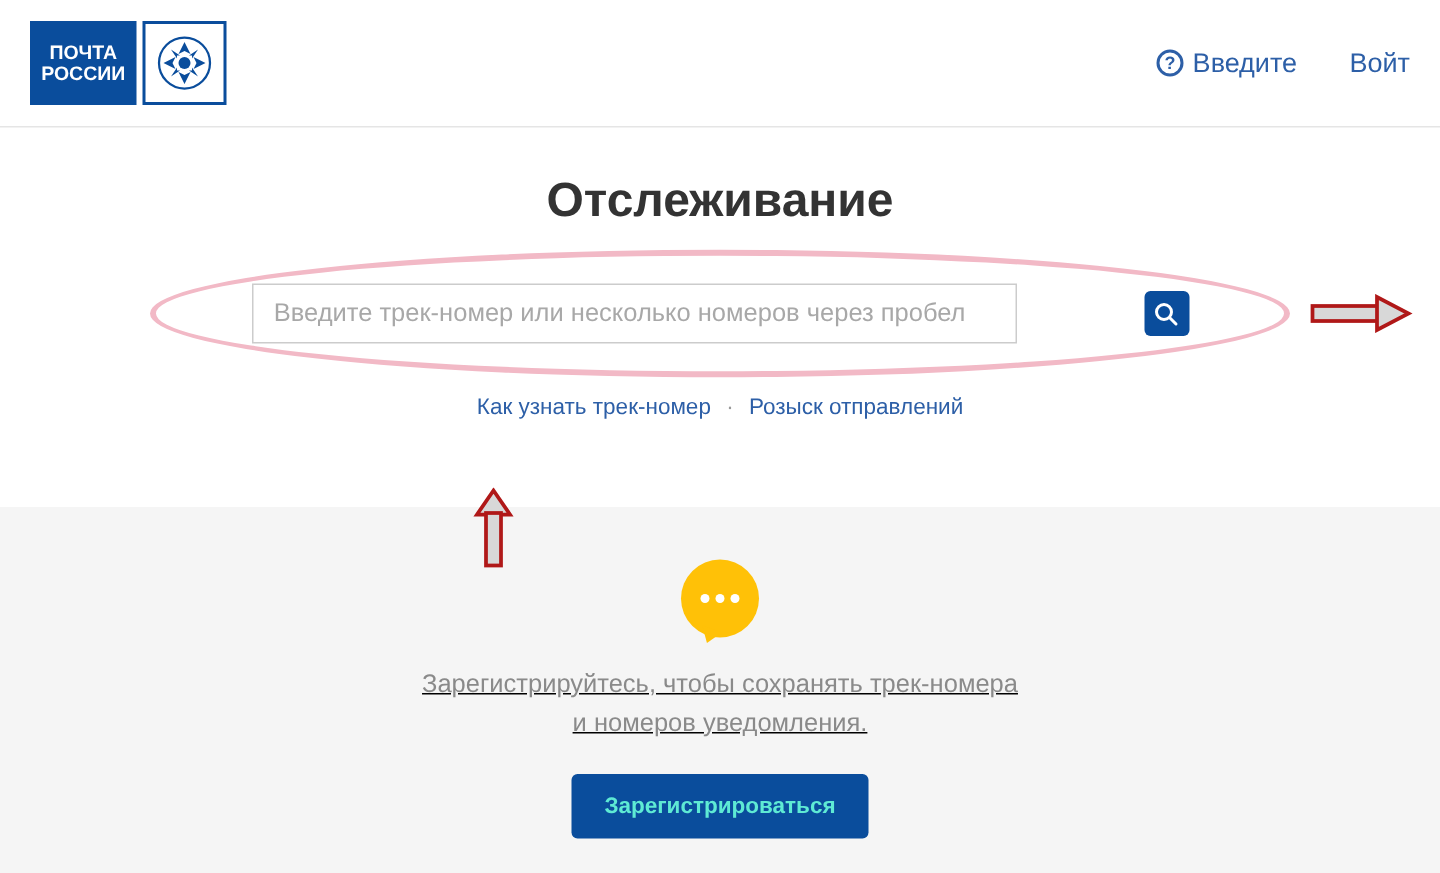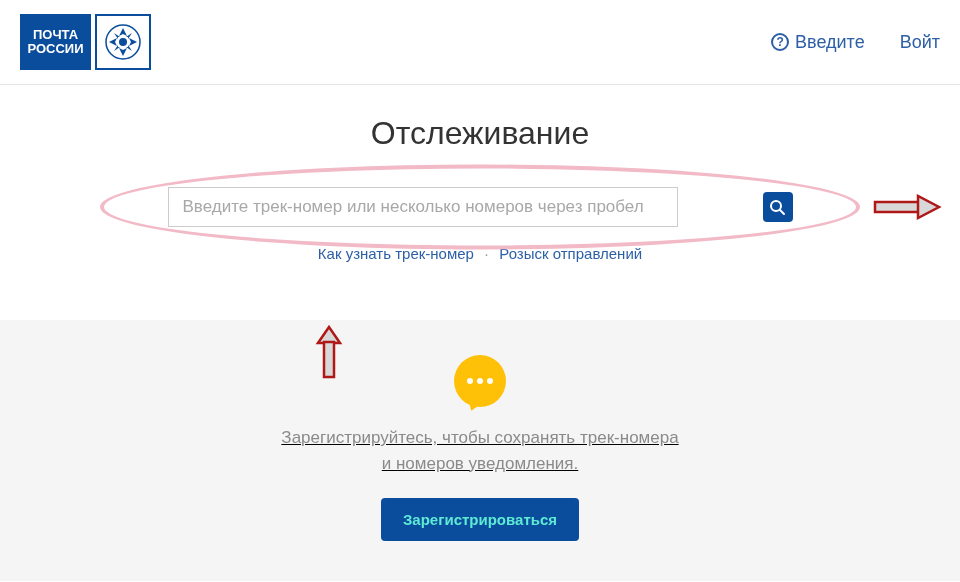--- a/index.html
+++ b/index.html
@@ -8,25 +8,25 @@
     .header { display: flex; align-items: center; justify-content: space-between; padding: 10px 20px; border-bottom: 1px solid #e5e5e5; background: #fff; height: 85px; }
     .logo-group { display: flex; gap: 4px; }
     .logo-text { background: #0a4d9c; color: #fff; padding: 8px 6px; font-size: 13px; font-weight: bold; line-height: 1.1; text-align: center; display: flex; flex-direction: column; justify-content: center; height: 56px; width: 71px; }
     .logo-emblem { border: 2px solid #0a4d9c; background: #fff; width: 56px; height: 56px; display: flex; align-items: center; justify-content: center; }
     .header-links { display: flex; align-items: center; gap: 35px; color: #2d5fa7; font-size: 18px; }
     .help-link { display: flex; align-items: center; gap: 6px; cursor: pointer; }
     .help-icon { width: 18px; height: 18px; border: 2px solid #2d5fa7; border-radius: 50%; display: flex; align-items: center; justify-content: center; font-size: 12px; font-weight: bold; }
     .login-link { cursor: pointer; text-align: right; }
     
     .main { text-align: center; padding-top: 30px; position: relative; }
-    .title { font-size: 32px; font-weight: 400; color: #333; margin-bottom: 35px; }
+    .title { font-size: 32px; font-weight: 700; color: #333; margin-bottom: 21px; }
     
     .search-wrap { position: relative; display: inline-block; }
     .ellipse { position: absolute; left: 50%; top: 50%; transform: translate(-50%, -50%); width: 760px; height: 85px; border: 4px solid #f2b9c6; border-radius: 50%; pointer-events: none; z-index: 0; }
-    .search-row { position: relative; display: flex; align-items: center; z-index: 1; width: 625px; margin: 0 auto; }
+    .search-row { position: relative; display: flex; align-items: center; z-index: 1; width: 625px; margin: 16px auto; }
     .search-input { flex: 1; border: 1px solid #ccc; padding: 10px 14px; font-size: 17px; color: #999; background: #fff; height: 40px; }
     .search-input::placeholder { color: #a8a8a8; }
     .search-btn { width: 30px; height: 30px; background: #0a4d9c; border-radius: 4px; display: flex; align-items: center; justify-content: center; cursor: pointer; margin-left: 85px; flex-shrink: 0; }
     
     .arrow-right { position: absolute; left: 705px; top: 50%; transform: translateY(-50%); z-index: 2; pointer-events: none; }
     
     .sub-links { margin-top: 18px; font-size: 15px; color: #2d5fa7; text-align: center; }
     .sub-links .link { cursor: pointer; }
     .sub-links .sep { color: #999; margin: 0 6px; }
     

